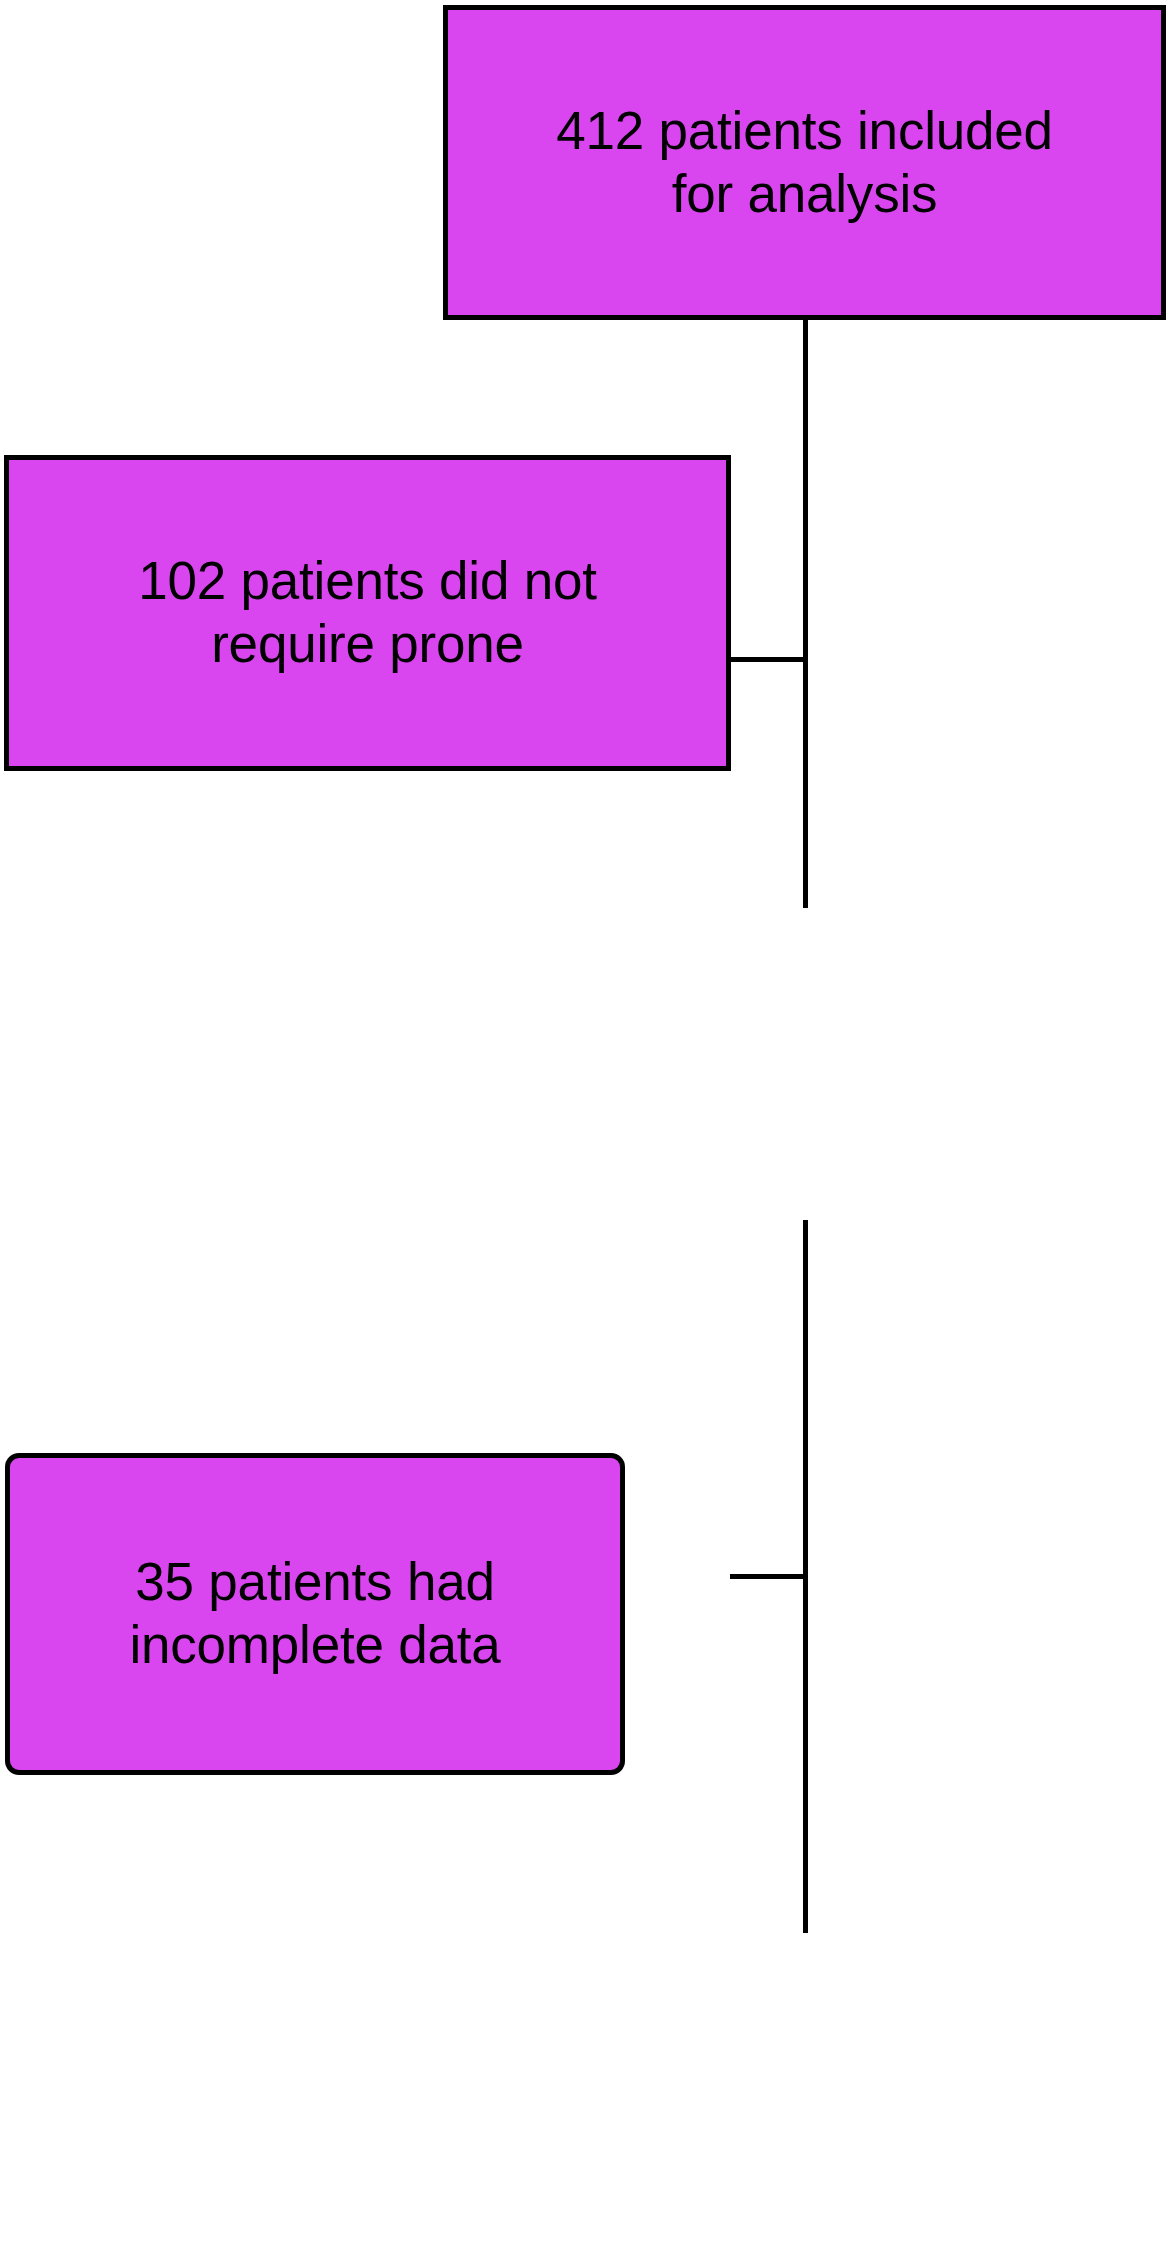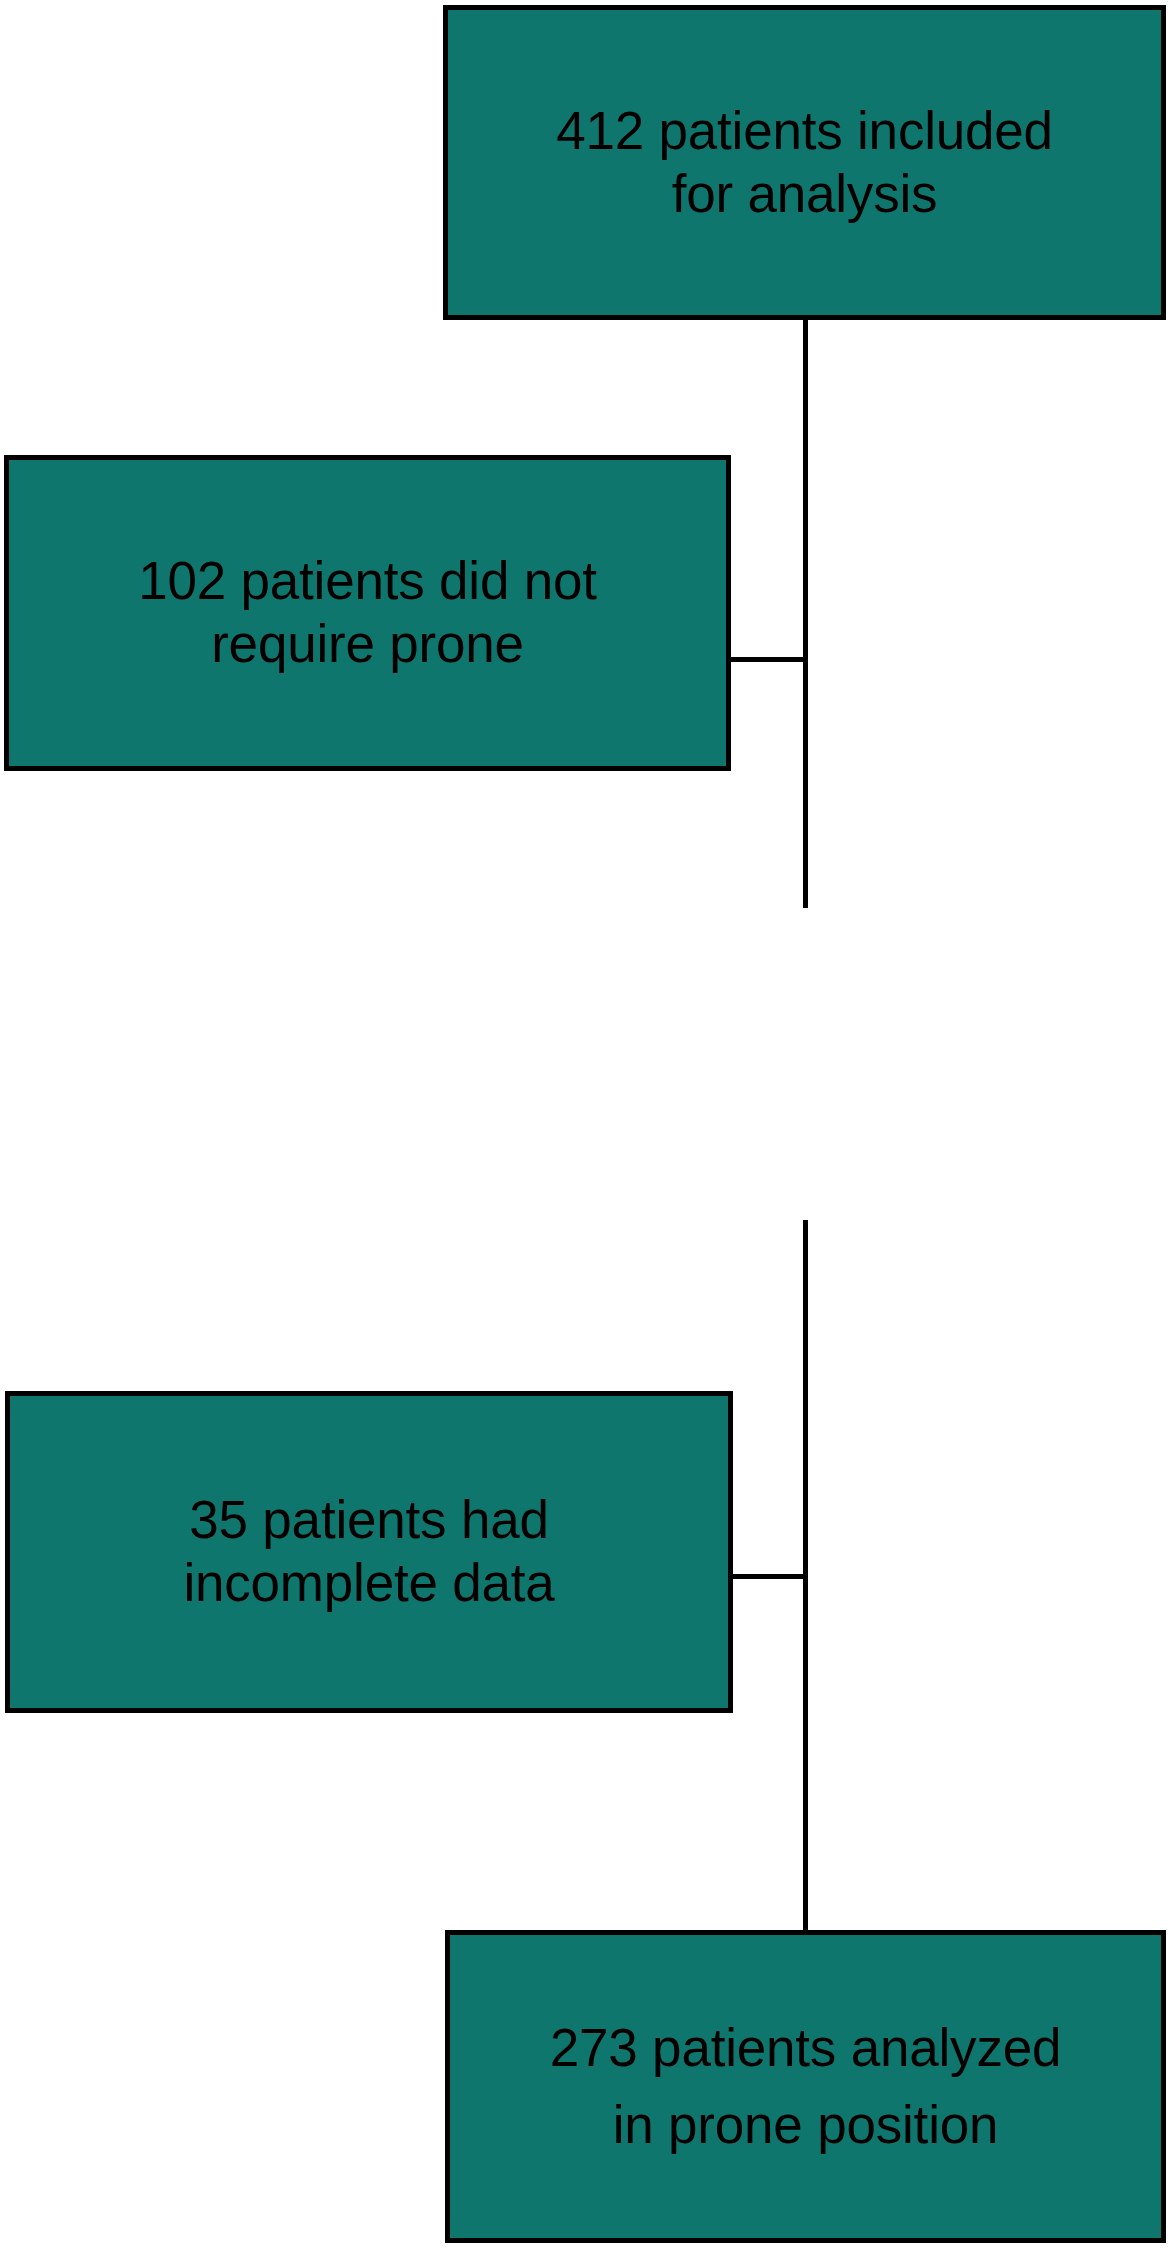--- a/index.html
+++ b/index.html
@@ -32,21 +32,21 @@
   
   #stub-2  { left: 728px; top: 657px;  width: 80px; height: 5px; }
   
   #stub-4  { left: 730px; top: 1574px; width: 78px; height: 5px; }
 
   
   .flow-box {
     position: absolute;
     box-sizing: border-box;
     border: 5px solid #000000;
-    background: #0f766e;
+    background: #d946ef;
     display: flex;
     align-items: center;
     justify-content: center;
     text-align: center;
     color: #000000;
     z-index: 2;
   }
   .flow-box .box-text {
     display: block;
     width: 100%;
@@ -55,21 +55,21 @@
     font-size: 53px;
     line-height: 1.18;
     letter-spacing: -0.2px;
     white-space: pre-line;
   }
 
   
   #box-included      { left: 443px;  top: 5px;    width: 723px; height: 315px; }
   #box-no-prone      { left: 4px;    top: 455px;  width: 727px; height: 316px; text-align: center; }
   #box-prone         { left: 443px;  top: 905px;  width: 723px; height: 317px; }
-  #box-incomplete    { left: 5px;    top: 1391px; width: 728px; height: 322px; }
+  #box-incomplete    { left: 5px;    top: 1453px; width: 620px; height: 322px; border-radius: 14px; }
   #box-analyzed      { left: 445px;  top: 1930px; width: 721px; height: 313px; }
 
   
   #box-analyzed .box-text { line-height: 1.45; }
 </style>
 </head>
 <body>
 
 <div id="flow-root">
 
@@ -87,18 +87,14 @@
     <span class="box-text">102 patients did not
 require prone</span>
   </div>
 
 
   <div id="box-incomplete" class="flow-box">
     <span class="box-text">35 patients had
 incomplete data</span>
   </div>
 
-  <div id="box-analyzed" class="flow-box">
-    <span class="box-text">273 patients analyzed
-in prone position</span>
-  </div>
 
 </div>
 
 </body></html>

